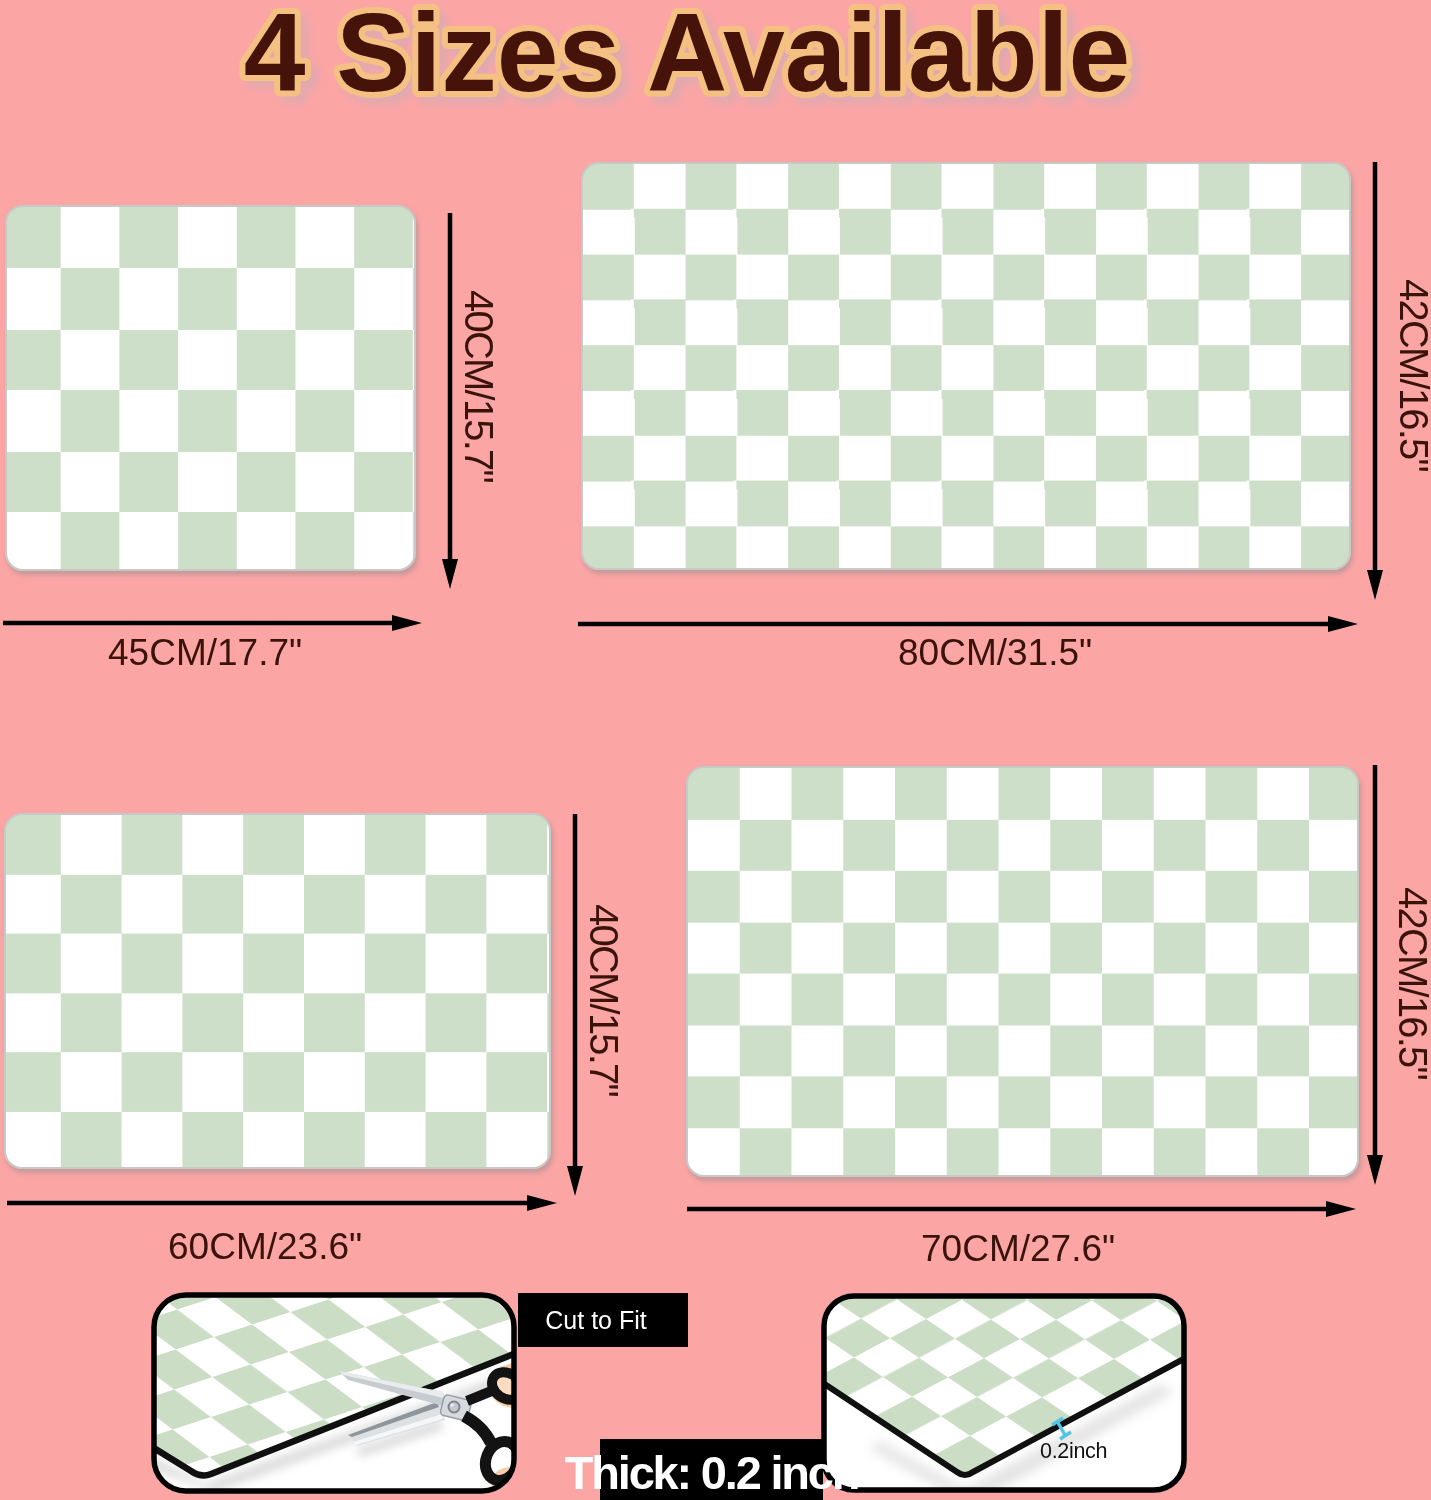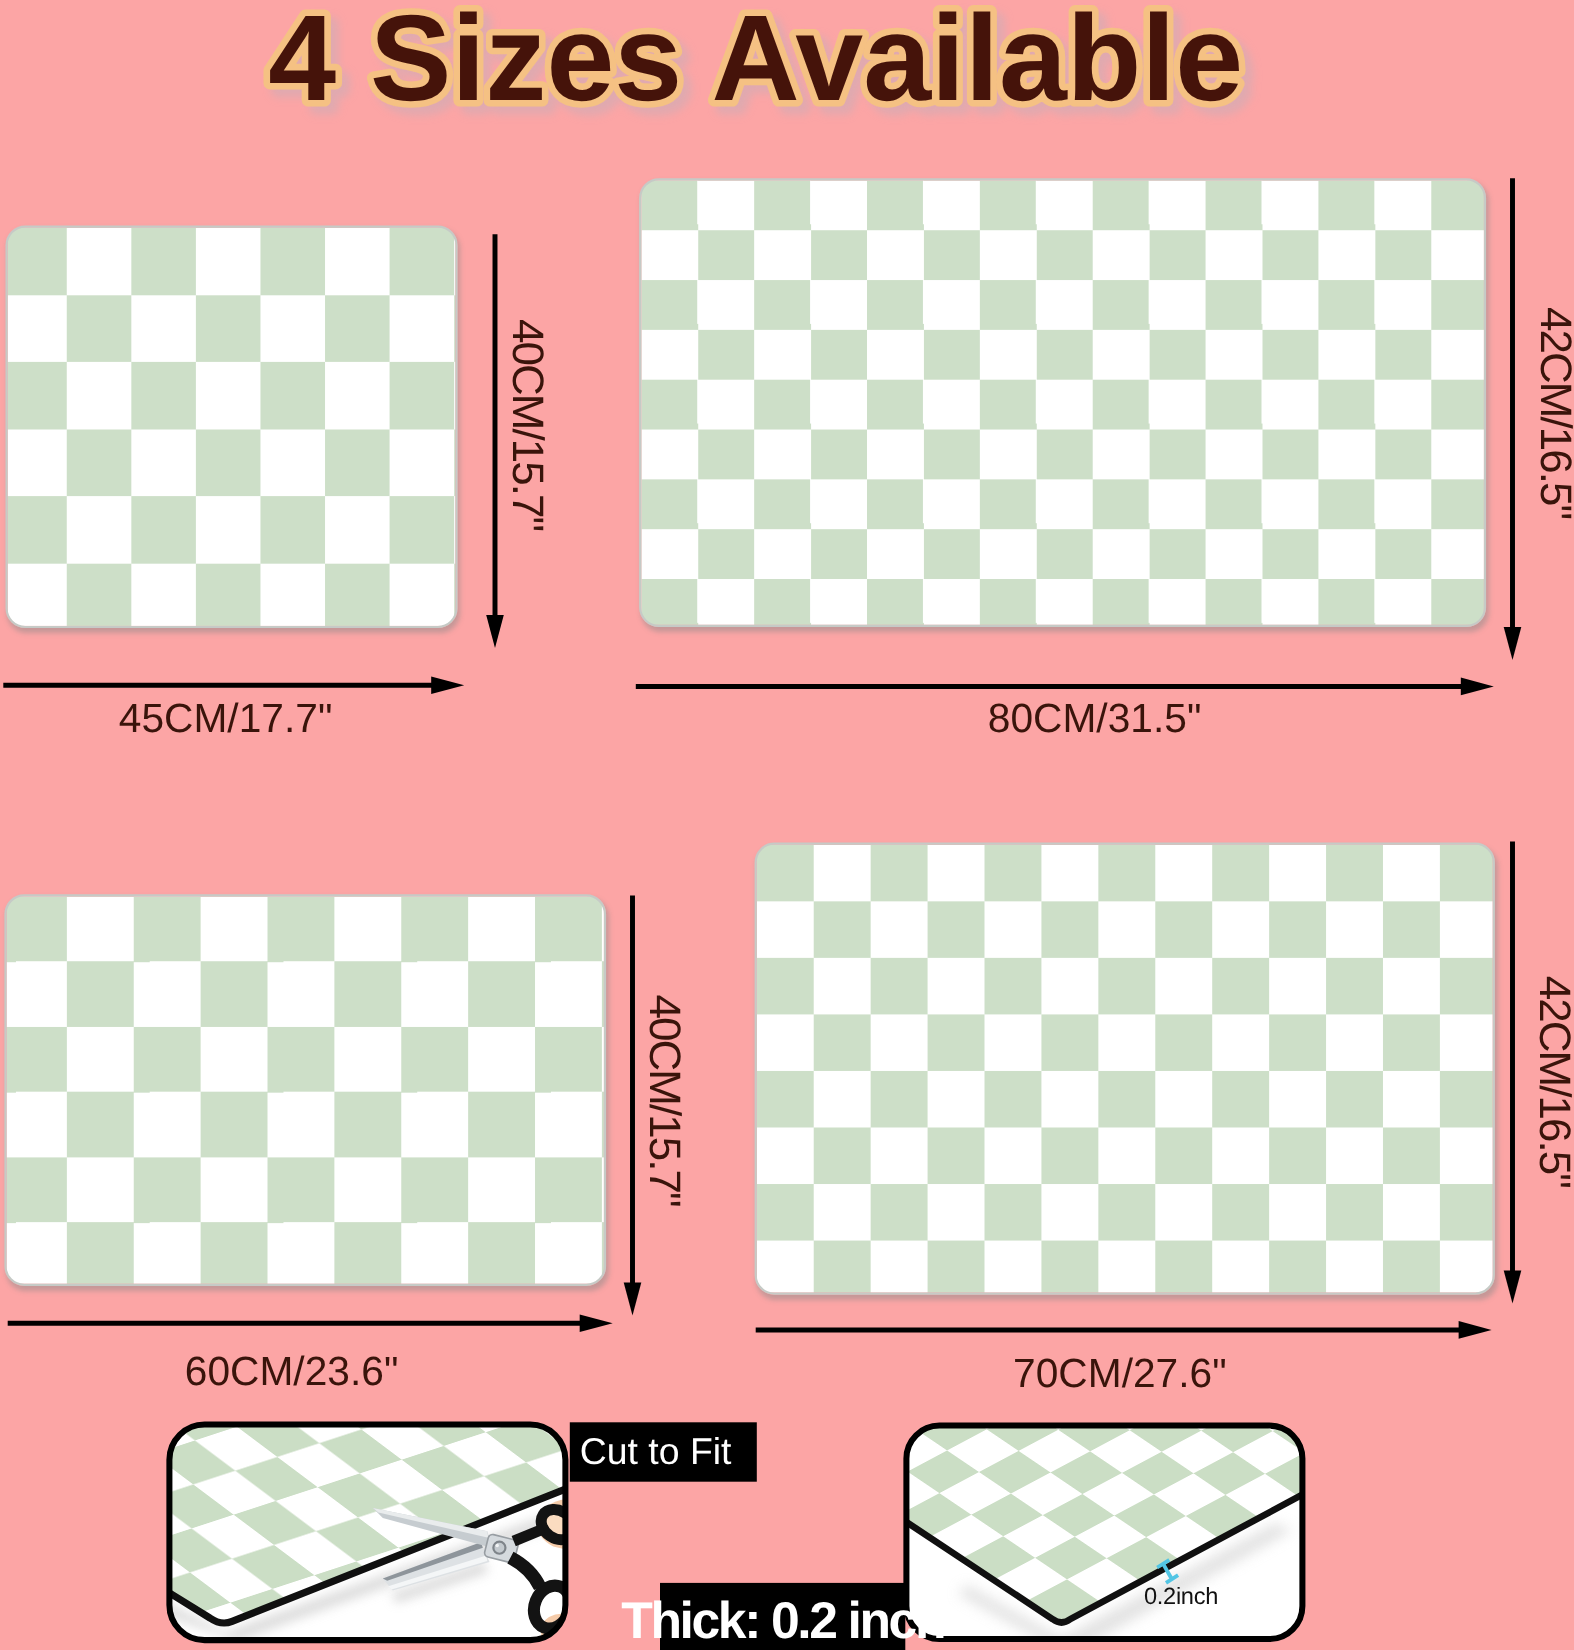--- a/index.html
+++ b/index.html
@@ -127,21 +127,21 @@
     <path d="M 318,111 L 345,100" stroke="#131313" stroke-width="10"></path>
 
     <path d="M 342,188 Q 352,174 368,178 L 374,204 L 344,204 Z" fill="#f5cba9"></path>
 
     <ellipse cx="353" cy="171" rx="16" ry="20" transform="rotate(22 353 171)" fill="none" stroke="#131313" stroke-width="11"></ellipse>
     <path d="M 315,126 Q 334,136 342,153" stroke="#131313" stroke-width="12" fill="none"></path>
   </g>
   <rect x="5" y="5" width="360" height="196" rx="32" fill="none" stroke="#000" stroke-width="5.5"></rect>
 </svg>
 
-<div class="blackbox" style="left:518px;top:1293px;width:170px;height:54px;font-size:34px;padding-right:14px;">Cut to Fit</div>
+<div class="blackbox" style="left:518px;top:1293px;width:170px;height:54px;font-size:25px;padding-right:14px;">Cut to Fit</div>
 
 <svg width="370" height="204" viewBox="0 0 370 204" style="position:absolute;left:819px;top:1291px;">
   <defs>
     <pattern id="diam2" width="2" height="2" patternUnits="userSpaceOnUse" patternTransform="matrix(36,-19.2,29,19.6,13,8)">
       <rect width="2" height="2" fill="#ffffff"></rect>
       <rect width="1" height="1" fill="#cbdec5"></rect>
       <rect x="1" y="1" width="1" height="1" fill="#cbdec5"></rect>
     </pattern>
     <clipPath id="clip2">
           <rect x="5" y="5" width="360" height="194" rx="30"></rect>

